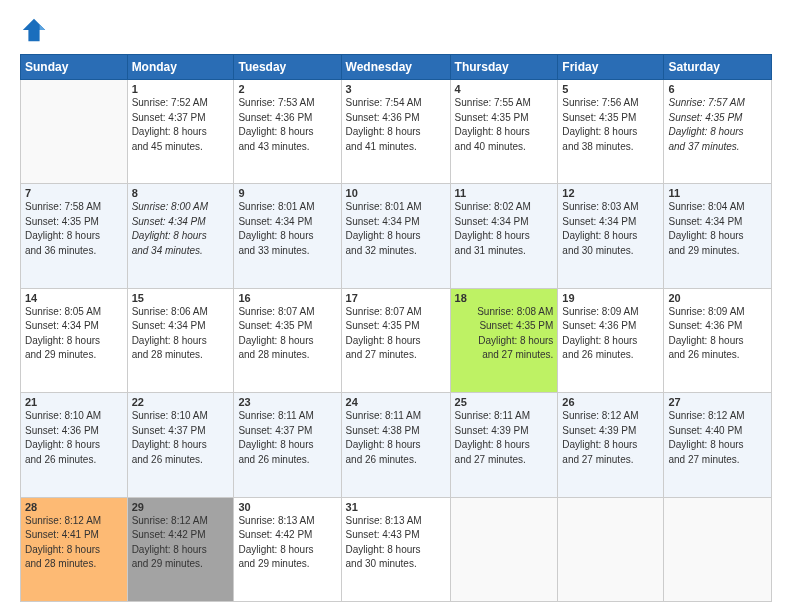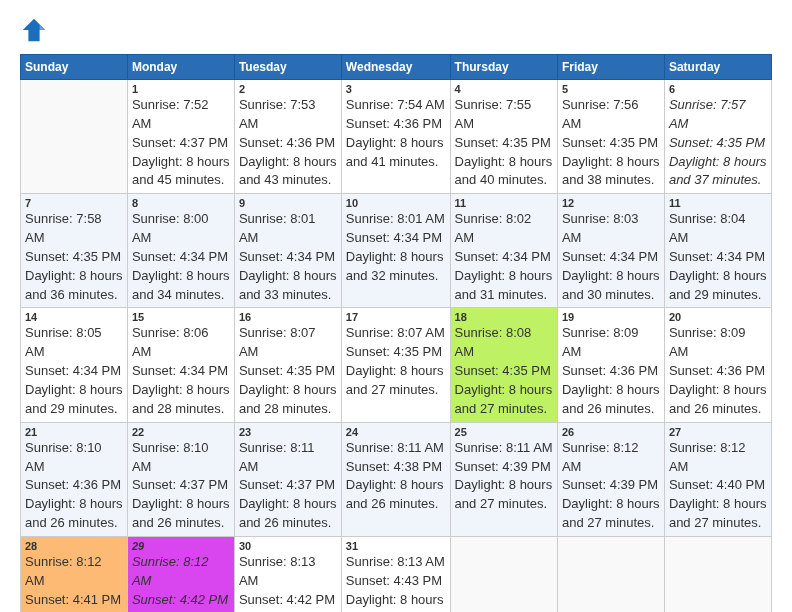--- a/index.html
+++ b/index.html
@@ -83,21 +83,21 @@
     .calendar tr:nth-child(odd) td {
       background: #fff;
     }
     .day-num {
       font-weight: bold;
       font-size: 11px;
       display: block;
       margin-bottom: 1px;
     }
     .day-info {
-      font-size: 13px;
+      font-size: 10px;
       line-height: 1.45;
       color: #333;
     }
     .empty-cell {
       background: #f9f9f9 !important;
     }
   </style>
 </head>
 <body>
 
@@ -180,21 +180,21 @@
         <tr>
           <td style="background: rgb(240, 245, 251);">
             <span class="day-num">7</span>
             <div class="day-info" style="white-space: pre-line;">Sunrise: 7:58 AM
 Sunset: 4:35 PM
 Daylight: 8 hours
 and 36 minutes.</div>
           </td>
           <td style="background: rgb(240, 245, 251);">
             <span class="day-num">8</span>
-            <div class="day-info" style="white-space: pre-line;">Sunrise: 8:00 AM
+            <div class="day-info" style="white-space: pre-line; font-style: italic;">Sunrise: 8:00 AM
 Sunset: 4:34 PM
 Daylight: 8 hours
 and 34 minutes.</div>
           </td>
           <td style="background: rgb(240, 245, 251);">
             <span class="day-num">9</span>
             <div class="day-info" style="white-space: pre-line;">Sunrise: 8:01 AM
 Sunset: 4:34 PM
 Daylight: 8 hours
 and 33 minutes.</div>
@@ -252,21 +252,21 @@
           </td>
           <td style="background: rgb(255, 255, 255);">
             <span class="day-num">17</span>
             <div class="day-info" style="white-space: pre-line;">Sunrise: 8:07 AM
 Sunset: 4:35 PM
 Daylight: 8 hours
 and 27 minutes.</div>
           </td>
           <td style="background: #bef264;">
             <span class="day-num">18</span>
-            <div class="day-info" style="white-space: pre-line;">Sunrise: 8:08 AM
+            <div class="day-info" style="white-space: pre-line; text-align: right;">Sunrise: 8:08 AM
 Sunset: 4:35 PM
 Daylight: 8 hours
 and 27 minutes.</div>
           </td>
           <td style="background: rgb(255, 255, 255);">
             <span class="day-num">19</span>
             <div class="day-info" style="white-space: pre-line;">Sunrise: 8:09 AM
 Sunset: 4:36 PM
 Daylight: 8 hours
 and 26 minutes.</div>
@@ -331,21 +331,21 @@
           </td>
         </tr>
         <tr>
           <td style="background: #fdba74;">
             <span class="day-num">28</span>
             <div class="day-info" style="white-space: pre-line;">Sunrise: 8:12 AM
 Sunset: 4:41 PM
 Daylight: 8 hours
 and 28 minutes.</div>
           </td>
-          <td style="background: #d946ef; font-style: italic;">
+          <td style="background: #a3a3a3;">
             <span class="day-num">29</span>
             <div class="day-info" style="white-space: pre-line;">Sunrise: 8:12 AM
 Sunset: 4:42 PM
 Daylight: 8 hours
 and 29 minutes.</div>
           </td>
           <td style="background: rgb(255, 255, 255);">
             <span class="day-num">30</span>
             <div class="day-info" style="white-space: pre-line;">Sunrise: 8:13 AM
 Sunset: 4:42 PM

